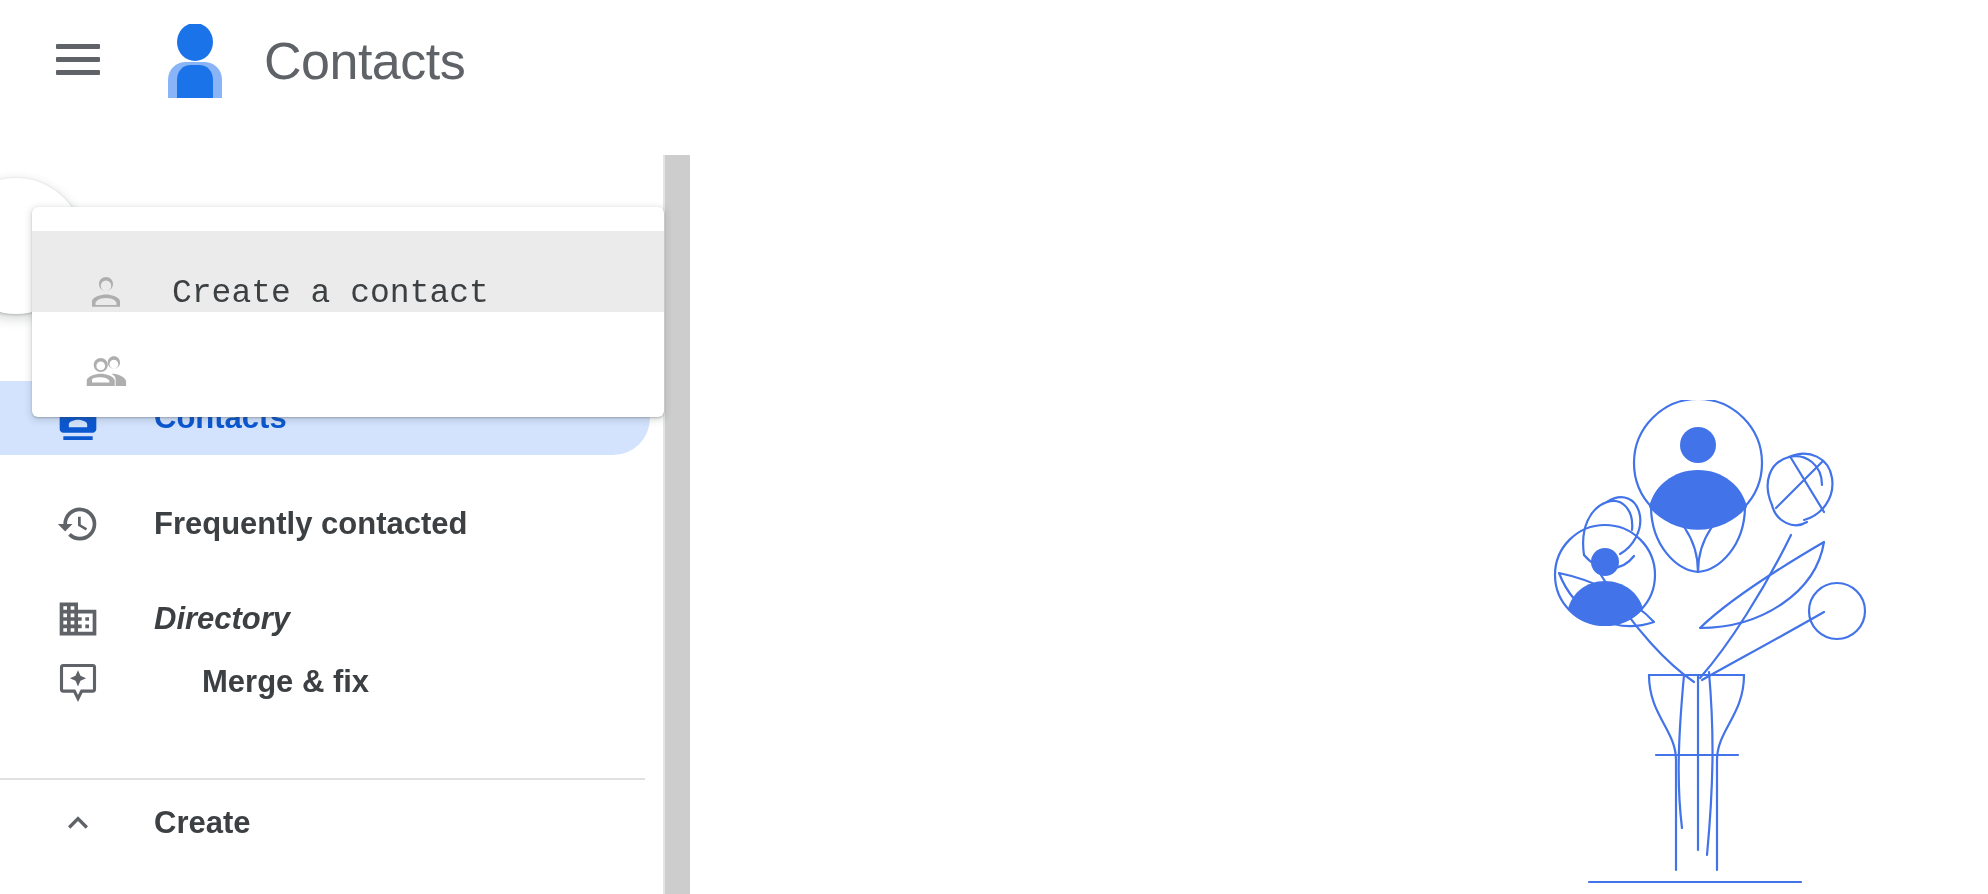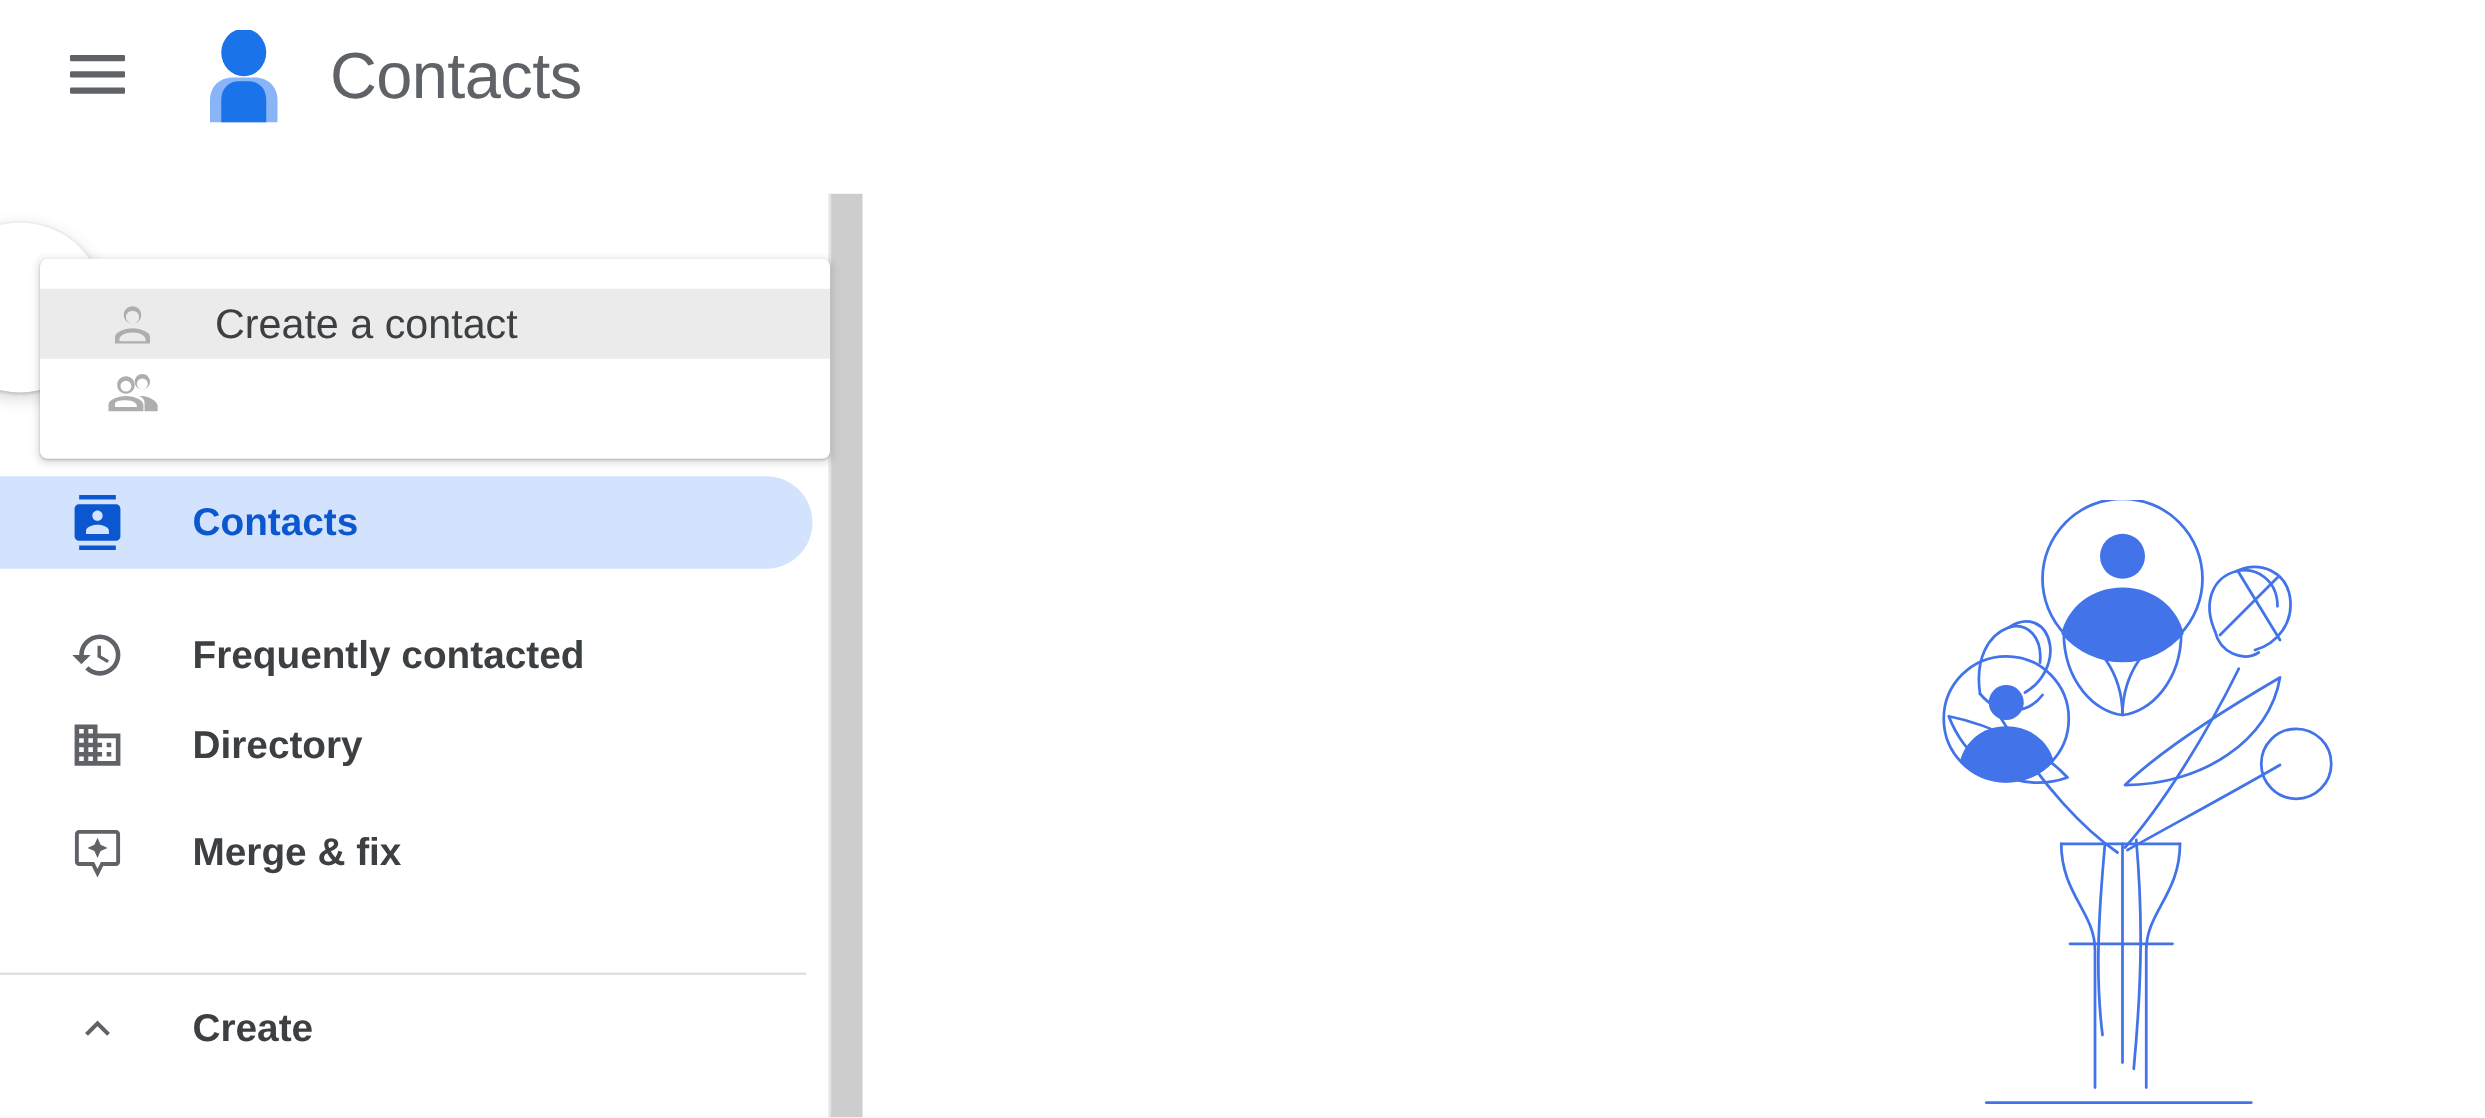--- a/index.html
+++ b/index.html
@@ -160,24 +160,25 @@
     left: 32px;
     top: 207px;
     width: 632px;
     background: #ffffff;
     border-radius: 6px;
     box-shadow: 0 2px 6px 2px rgba(60,64,67,.15), 0 1px 2px rgba(60,64,67,.30);
     padding: 24px 0 24px 0;
     z-index: 20;
   }
   .menu-item {
-    height: 56px;
+    height: 81px;
     display: flex;
-    align-items: center;
-    cursor: pointer;
+    align-items: flex-end;
+    cursor: pointer;
+    font-family: Liberation Mono, monospace;
   }
   .menu-item.active { background: #ebebeb; }
   .menu-item .menu-icon {
     width: 56px;
     margin-left: 46px;
     display: flex;
     align-items: center;
     justify-content: center;
     flex: none;
   }
@@ -266,30 +267,30 @@
 
   <div class="nav-item" style="top:341px;">
     <span class="nav-icon">
       <svg viewBox="0 0 24 24" width="44" height="44" xmlns="http://www.w3.org/2000/svg">
         <path d="M13 3a9 9 0 00-9 9H1l3.89 3.89.07.14L9 12H6c0-3.87 3.13-7 7-7s7 3.13 7 7-3.13 7-7 7c-1.93 0-3.68-.79-4.94-2.06l-1.42 1.42A8.954 8.954 0 0013 21a9 9 0 000-18zm-1 5v5l4.28 2.54.72-1.21-3.5-2.08V8H12z" fill="#5f6368"></path>
       </svg>
     </span>
     <span class="nav-label">Frequently contacted</span>
   </div>
 
-  <div class="nav-item" style="top:413px;">
+  <div class="nav-item" style="top:436px;font-style:italic;">
     <span class="nav-icon">
       <svg viewBox="0 0 24 24" width="44" height="44" xmlns="http://www.w3.org/2000/svg">
         <path d="M12 7V3H2v18h20V7H12zM6 19H4v-2h2v2zm0-4H4v-2h2v2zm0-4H4V9h2v2zm0-4H4V5h2v2zm4 12H8v-2h2v2zm0-4H8v-2h2v2zm0-4H8V9h2v2zm0-4H8V5h2v2zm10 12h-8v-2h2v-2h-2v-2h2v-2h-2V9h8v10zm-2-8h-2v2h2v-2zm0 4h-2v2h2v-2z" fill="#5f6368"></path>
       </svg>
     </span>
     <span class="nav-label">Directory</span>
   </div>
 
-  <div class="nav-item" style="top:499px;">
+  <div class="nav-item" style="top:499px;gap:48px;">
     <span class="nav-icon">
       <svg viewBox="0 0 24 24" width="44" height="44" xmlns="http://www.w3.org/2000/svg">
         <path d="M4 3h16a1 1 0 011 1v12a1 1 0 01-1 1h-6l-2 4-2-4H4a1 1 0 01-1-1V4a1 1 0 011-1z" fill="none" stroke="#5f6368" stroke-width="1.7"></path>
         <path d="M12 5.6l1.35 3.05L16.4 10l-3.05 1.35L12 14.4l-1.35-3.05L7.6 10l3.05-1.35z" fill="#5f6368"></path>
       </svg>
     </span>
     <span class="nav-label">Merge &amp; fix</span>
   </div>
 
   <div class="nav-divider"></div>

